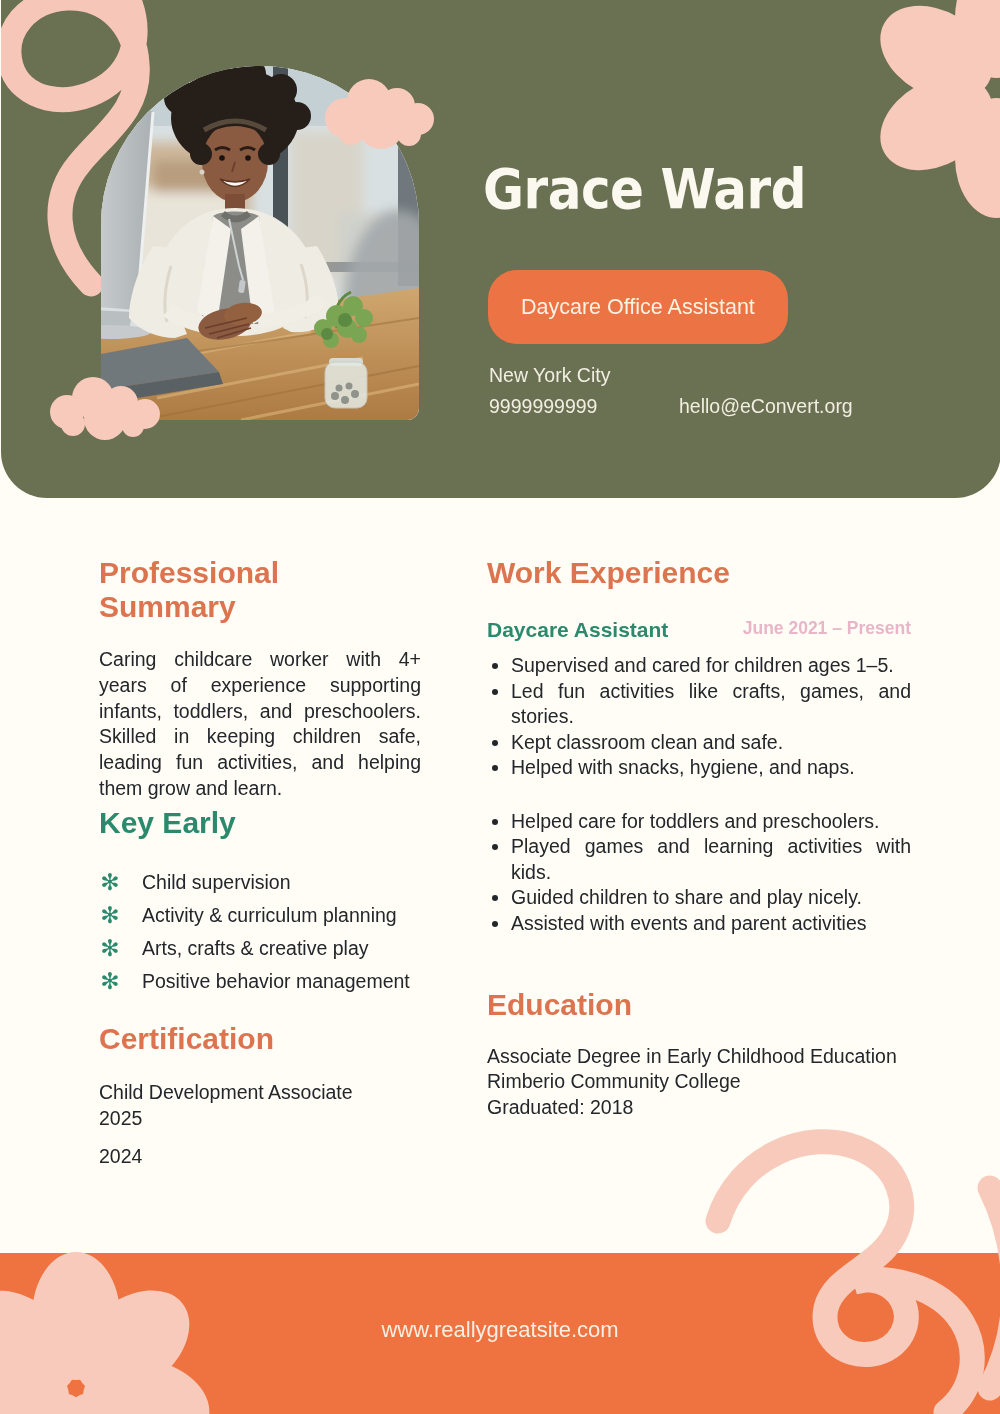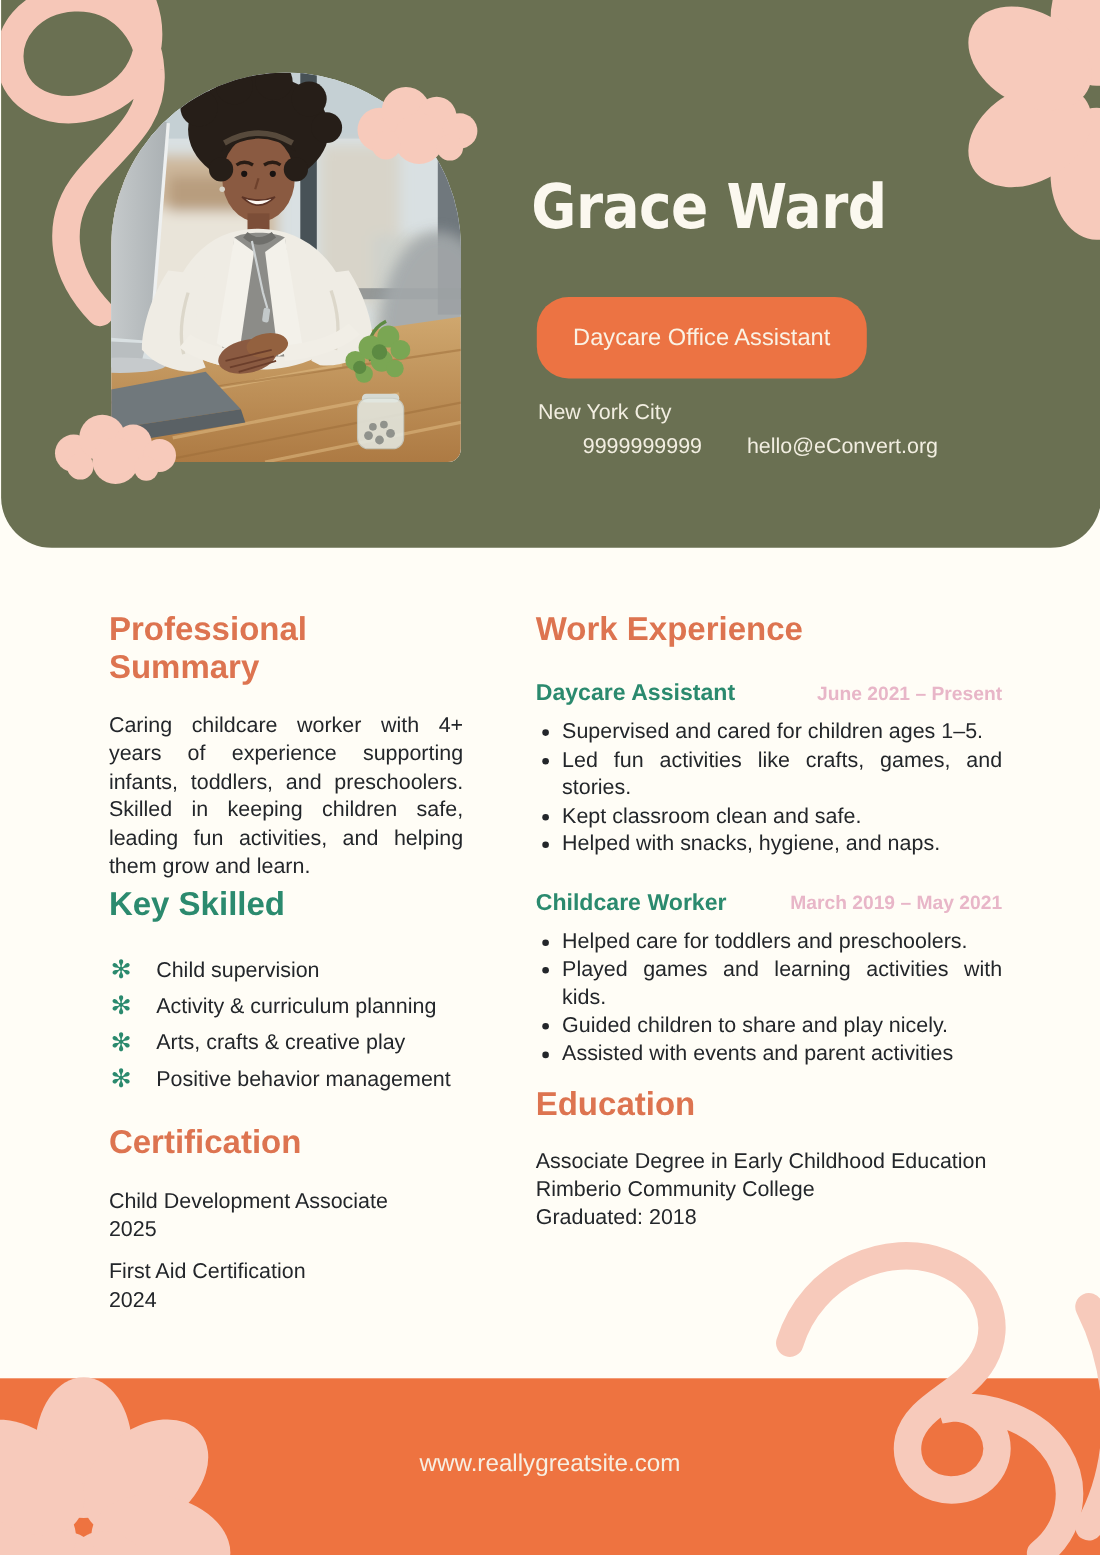--- a/index.html
+++ b/index.html
@@ -24,39 +24,39 @@
     white-space:nowrap;
   }
   .hero-pill{
     position:absolute;left:487px;top:270px;z-index:4;height:74px;
     display:flex;align-items:center;padding:0 33px;
     background:#ec7343;border-radius:29px;
     font-size:21.5px;color:#faf2e4;white-space:nowrap;
   }
   .hero-contact{position:absolute;left:488px;top:360px;z-index:4;
     font-size:19.5px;color:#f2eee1;line-height:31px;}
-  .hero-contact .row2 span.phone{display:inline-block;width:190px;text-align:center;}
+  .hero-contact .row2 span.phone{display:inline-block;width:190px;}
   
   .section{position:absolute;}
   .sec-head{margin:0;font-size:30px;font-weight:700;color:#dd7450;}
   .sec-head.teal{color:#2b8a6e;}
   #summary{left:99px;top:556px;width:322px;}
   #summary p{margin:23px 0 0;font-size:19.5px;line-height:25.8px;text-align:justify;}
   #skills{left:99px;top:806px;width:330px;}
   .skill-list{margin:26px 0 0;}
   .skill-row{display:flex;align-items:center;gap:21px;height:33px;}
   .skill-bullet{color:#2b8a6e;font-size:23px;line-height:1;width:22px;text-align:center;
     font-family:"DejaVu Sans",sans-serif;}
   .skill-label{font-size:19.5px;}
   #cert{left:99px;top:1022px;width:340px;}
   .cert-entry{margin-top:23px;font-size:19.5px;line-height:26px;}
   .cert-entry+.cert-entry{margin-top:12px;}
   #experience{left:487px;top:556px;width:424px;}
   .job{margin-top:28px;}
-  .job-head{display:flex;justify-content:space-between;align-items:center;gap:36px;}
+  .job-head{display:flex;justify-content:space-between;align-items:flex-start;gap:36px;}
   .job-title{margin:0;font-size:21px;font-weight:700;color:#2b8a6e;}
   .job-dates{font-size:17.5px;font-weight:700;color:#e8b6c8;white-space:nowrap;}
   .job ul{margin:11px 0 0;padding-left:24px;}
   .job li{font-size:19.5px;line-height:25.5px;text-align:justify;}
   #education{left:487px;top:971px;width:460px;margin-top:17px;}
   #education p{margin:0;font-size:19.5px;line-height:25.3px;}
   #education p:first-of-type{margin-top:22px;}
   
   .footer-band{position:absolute;left:0;top:1253px;width:1000px;height:161px;
     background:#ee7340;z-index:1;}
@@ -243,21 +243,21 @@
       </div>
     </div>
   </div>
 
   <div id="summary" class="section">
     <h2 class="sec-head">Professional Summary</h2>
     <p>Caring childcare worker with 4+ years of experience supporting infants, toddlers, and preschoolers. Skilled in keeping children safe, leading fun activities, and helping them grow and learn.</p>
   </div>
 
   <div id="skills" class="section">
-    <h2 class="sec-head teal">Key Skilled</h2>
+    <h2 class="sec-head teal">Key Early</h2>
     <div class="skill-list">
       <div class="skill-row">
         <span class="skill-bullet">✻</span>
         <span class="skill-label">Child supervision</span>
       </div>
       <div class="skill-row">
         <span class="skill-bullet">✻</span>
         <span class="skill-label">Activity &amp; curriculum planning</span>
       </div>
       <div class="skill-row">
@@ -271,21 +271,20 @@
     </div>
   </div>
 
   <div id="cert" class="section">
     <h2 class="sec-head">Certification</h2>
     <div class="cert-entry">
       <div>Child Development Associate</div>
       <div>2025</div>
     </div>
     <div class="cert-entry">
-      <div>First Aid Certification</div>
       <div>2024</div>
     </div>
   </div>
 
   <div id="experience" class="section">
     <h2 class="sec-head">Work Experience</h2>
 
     <div class="job">
       <div class="job-head">
         <h3 class="job-title">Daycare Assistant</h3>
@@ -293,24 +292,20 @@
       </div>
       <ul>
         <li>Supervised and cared for children ages 1–5.</li>
         <li>Led fun activities like crafts, games, and stories.</li>
         <li>Kept classroom clean and safe.</li>
         <li>Helped with snacks, hygiene, and naps.</li>
       </ul>
     </div>
 
     <div class="job">
-      <div class="job-head">
-        <h3 class="job-title">Childcare Worker</h3>
-        <span class="job-dates">March 2019 – May 2021</span>
-      </div>
       <ul>
         <li>Helped care for toddlers and preschoolers.</li>
         <li>Played games and learning activities with kids.</li>
         <li>Guided children to share and play nicely.</li>
         <li>Assisted with events and parent activities</li>
       </ul>
     </div>
   </div>
 
   <div id="education" class="section">

